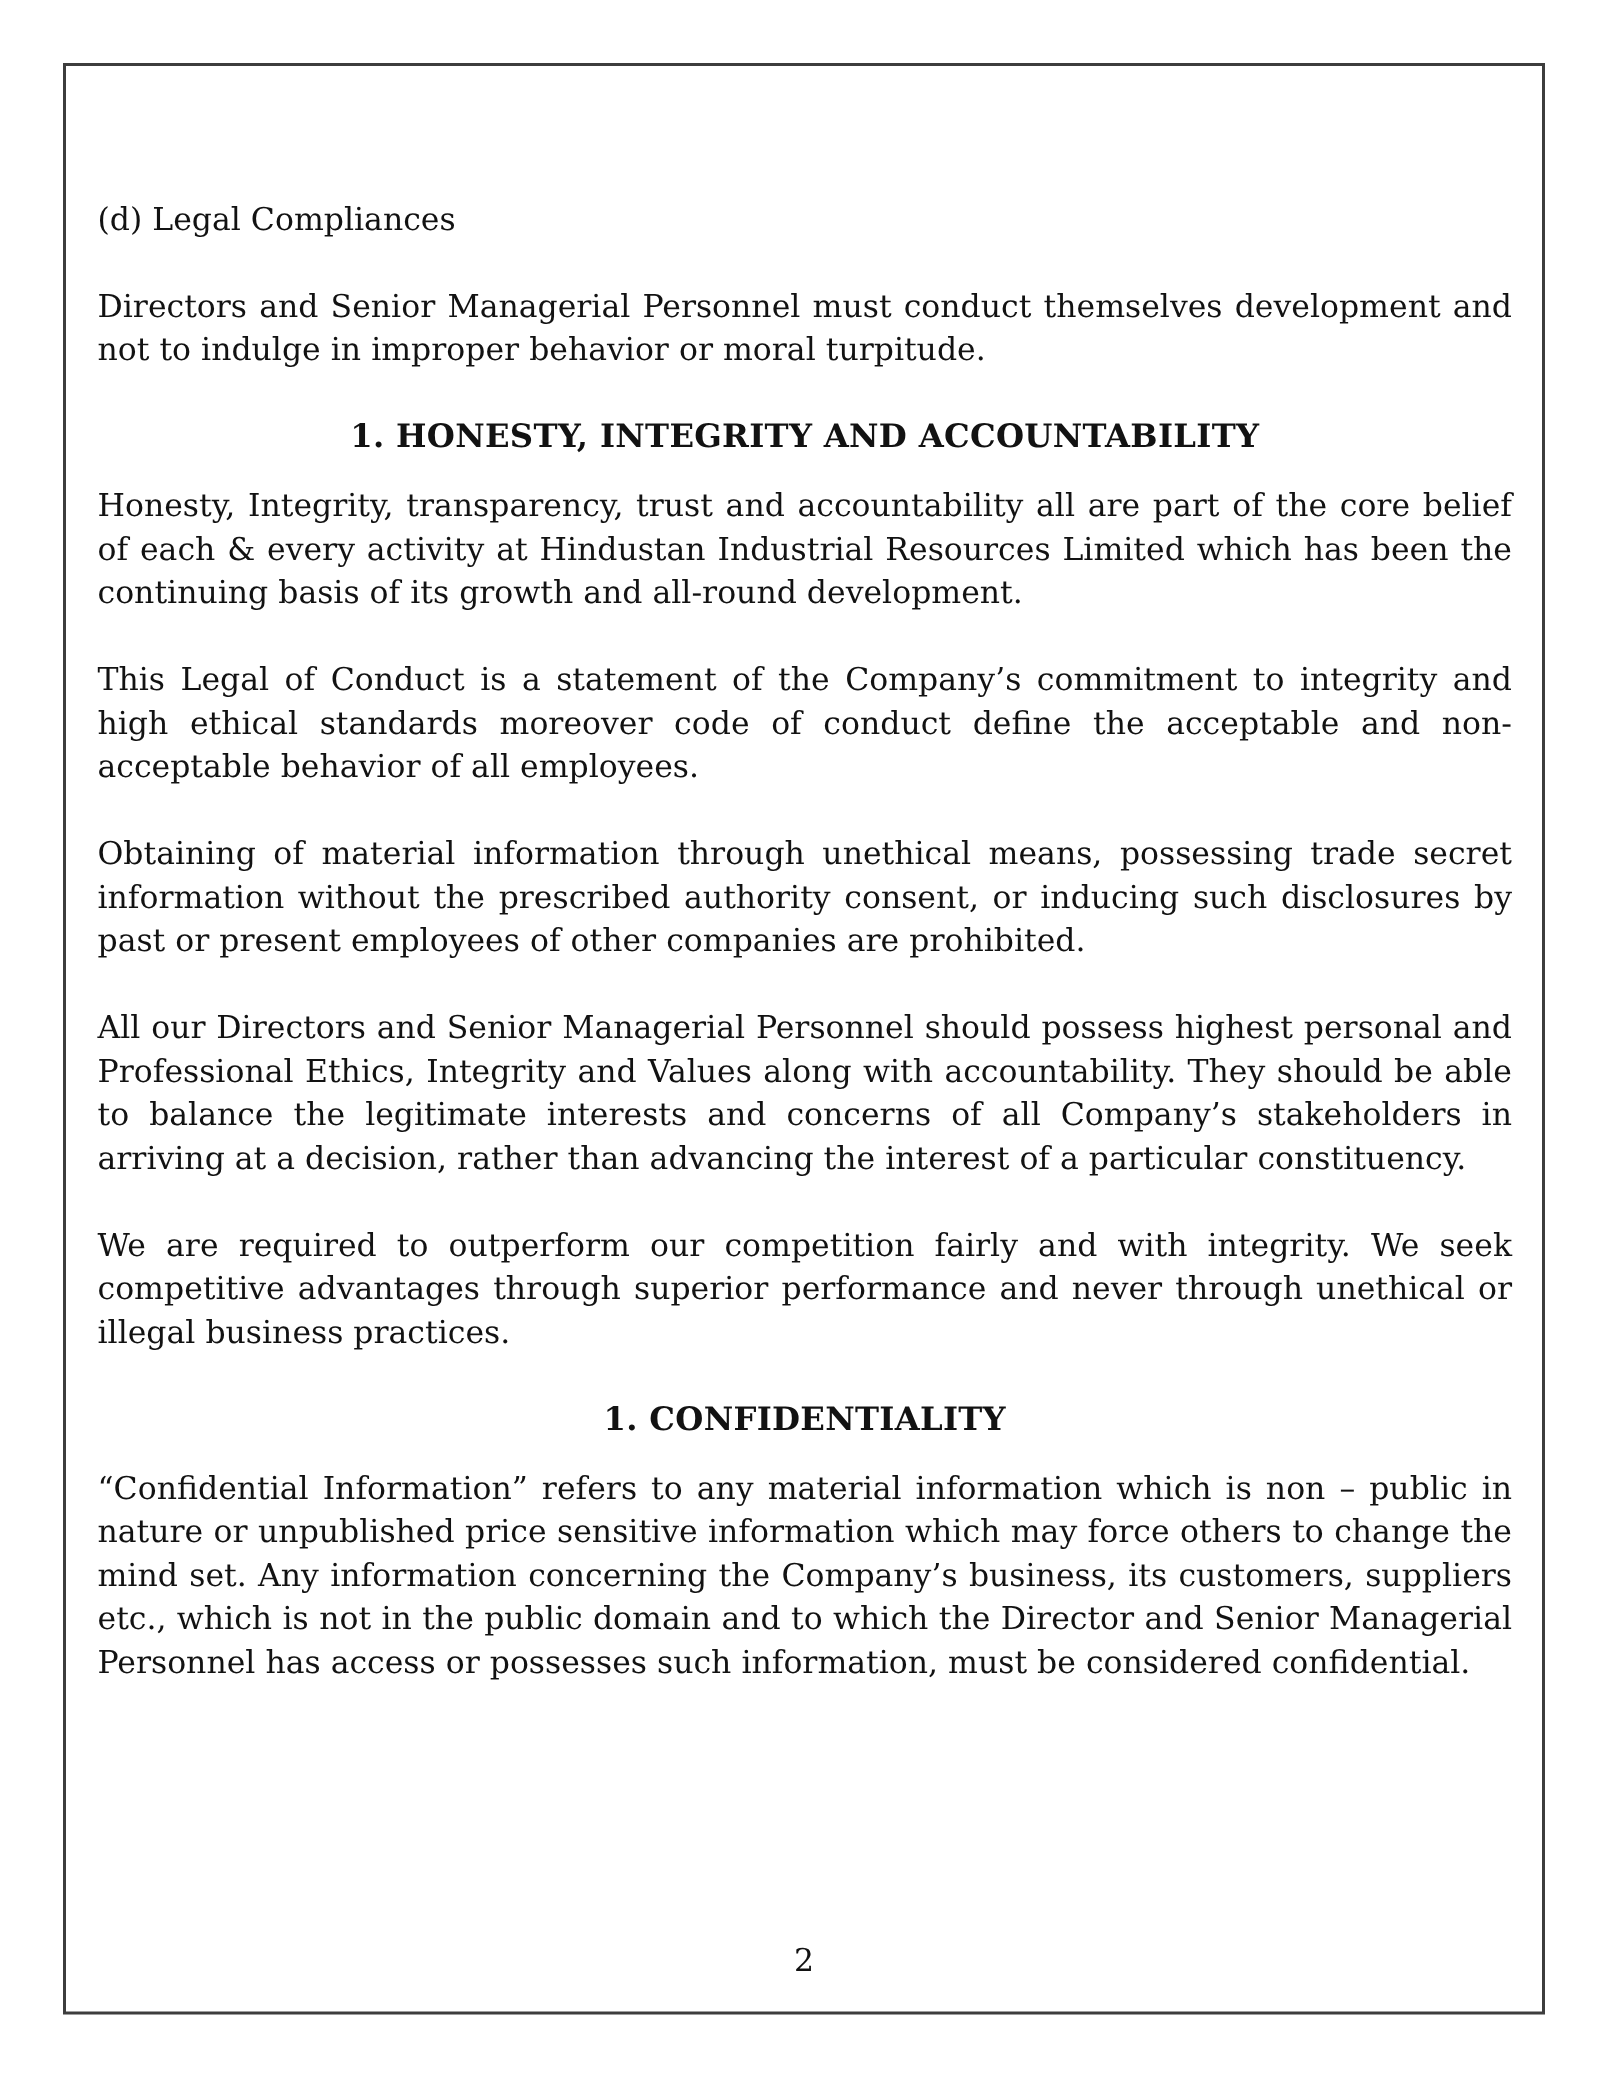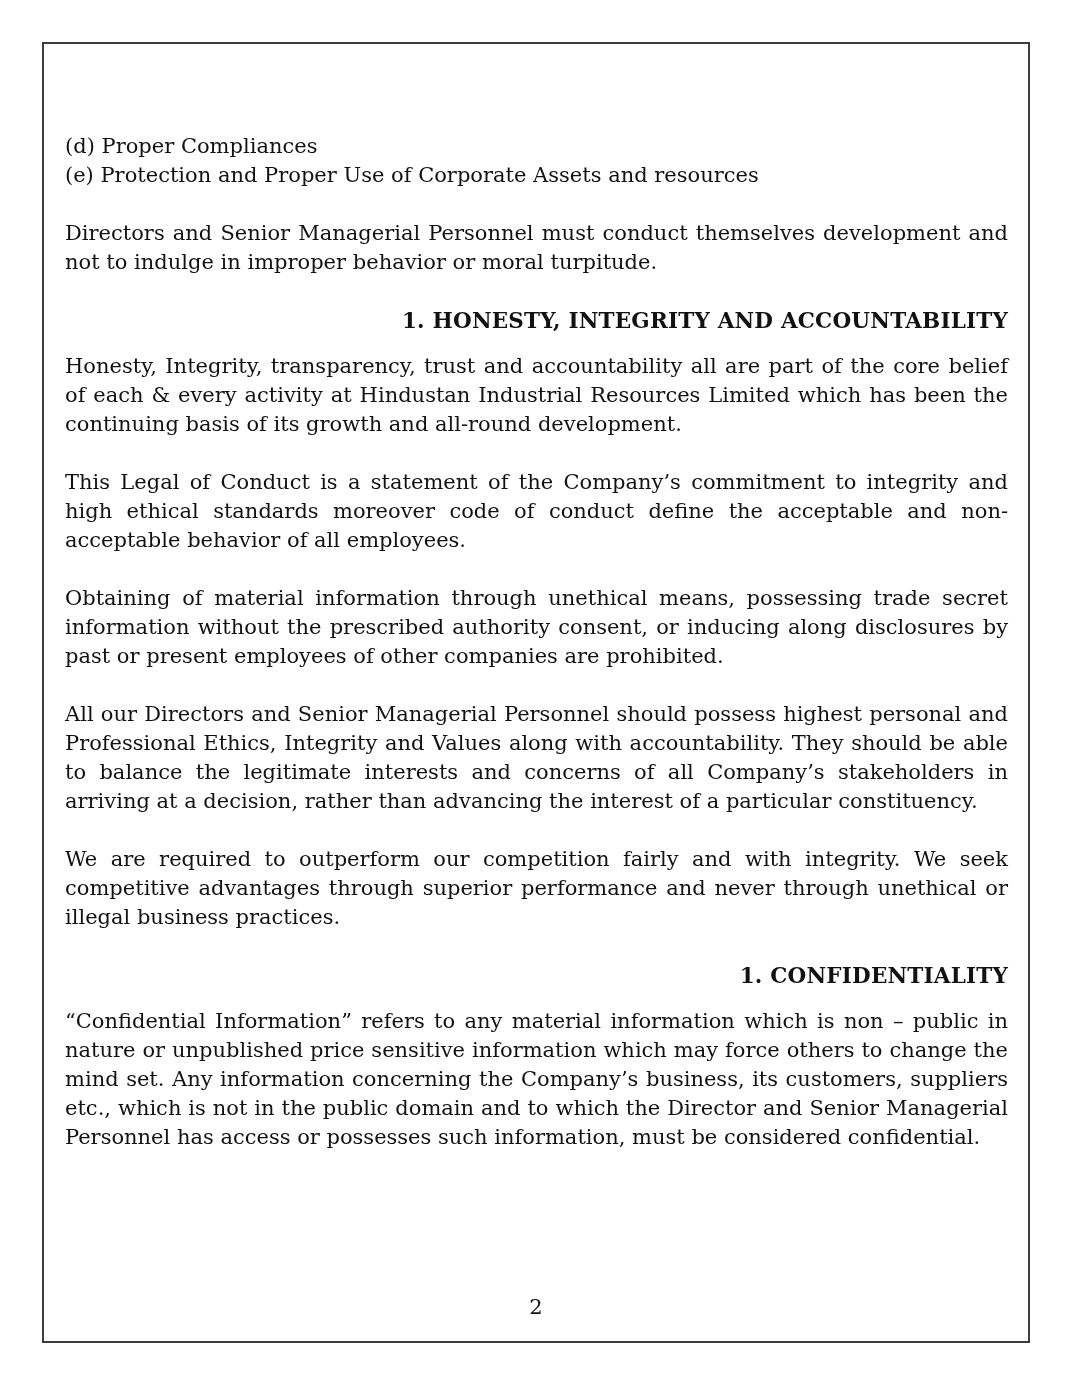--- a/index.html
+++ b/index.html
@@ -39,21 +39,21 @@
   }
   .para {
     margin: 29px 0 0 0;
     text-align: justify;
   }
   .heading {
     margin: 29px 0 0 0;
     font-size: 21.5px;
     line-height: 29px;
     font-weight: bold;
-    text-align: right;
+    text-align: center;
     letter-spacing: 0.2px;
   }
   .heading + .para {
     margin-top: 17px;
   }
   .page-number {
     position: absolute;
     bottom: 22px;
     left: 0;
     width: 100%;
@@ -62,30 +62,29 @@
     line-height: 24px;
   }
 </style>
 </head>
 <body>
 
 <div class="page-frame">
   <div class="content">
 
     <div class="list-block">
-      <p class="li">(d) Proper Compliances</p>
-      <p class="li">(e) Protection and Proper Use of Corporate Assets and resources</p>
+      <p class="li">(d) Legal Compliances</p>
     </div>
 
     <p class="para">Directors and Senior Managerial Personnel must conduct themselves development and not to indulge in improper behavior or moral turpitude.</p>
 
     <h2 class="heading">1. HONESTY, INTEGRITY AND ACCOUNTABILITY</h2>
     <p class="para">Honesty, Integrity, transparency, trust and accountability all are part of the core belief of each &amp; every activity at Hindustan Industrial Resources Limited which has been the continuing basis of its growth and all-round development.</p>
     <p class="para">This Legal of Conduct is a statement of the Company’s commitment to integrity and high ethical standards moreover code of conduct define the acceptable and non-acceptable behavior of all employees.</p>
-    <p class="para">Obtaining of material information through unethical means, possessing trade secret information without the prescribed authority consent, or inducing along disclosures by past or present employees of other companies are prohibited.</p>
+    <p class="para">Obtaining of material information through unethical means, possessing trade secret information without the prescribed authority consent, or inducing such disclosures by past or present employees of other companies are prohibited.</p>
     <p class="para">All our Directors and Senior Managerial Personnel should possess highest personal and Professional Ethics, Integrity and Values along with accountability. They should be able to balance the legitimate interests and concerns of all Company’s stakeholders in arriving at a decision, rather than advancing the interest of a particular constituency.</p>
     <p class="para">We are required to outperform our competition fairly and with integrity. We seek competitive advantages through superior performance and never through unethical or illegal business practices.</p>
 
     <h2 class="heading">1. CONFIDENTIALITY</h2>
     <p class="para">“Confidential Information” refers to any material information which is non – public in nature or unpublished price sensitive information which may force others to change the mind set. Any information concerning the Company’s business, its customers, suppliers etc., which is not in the public domain and to which the Director and Senior Managerial Personnel has access or possesses such information, must be considered confidential.</p>
 
   </div>
 
   <div class="page-number">2</div>
 </div>

